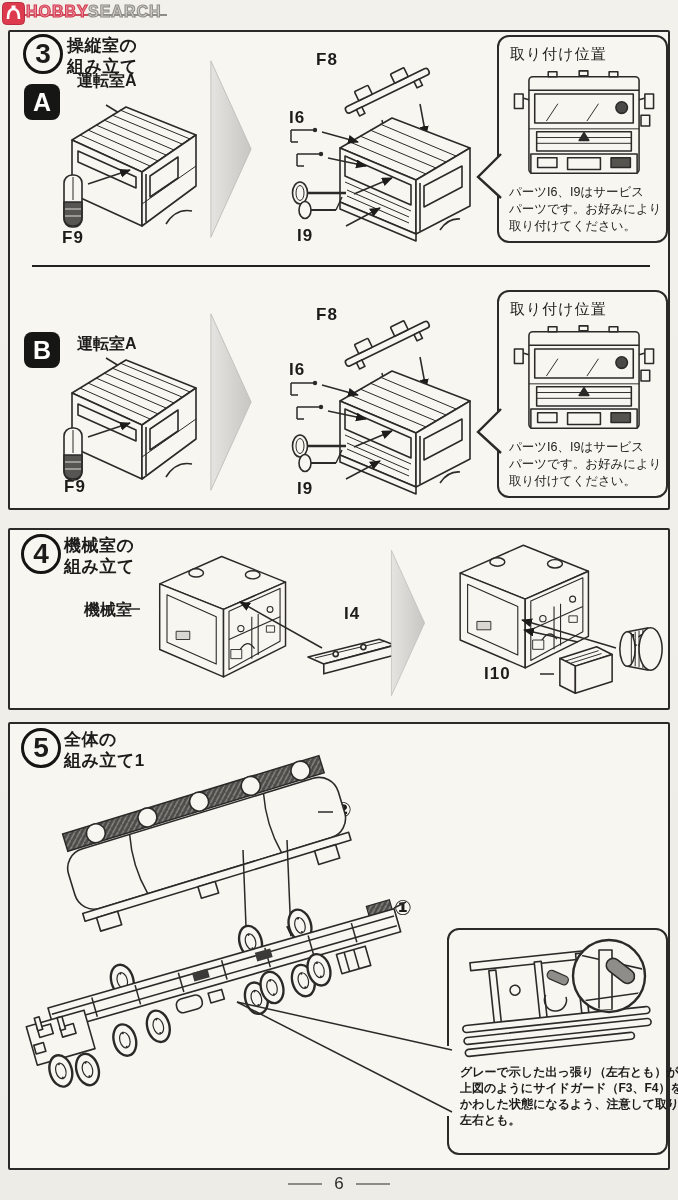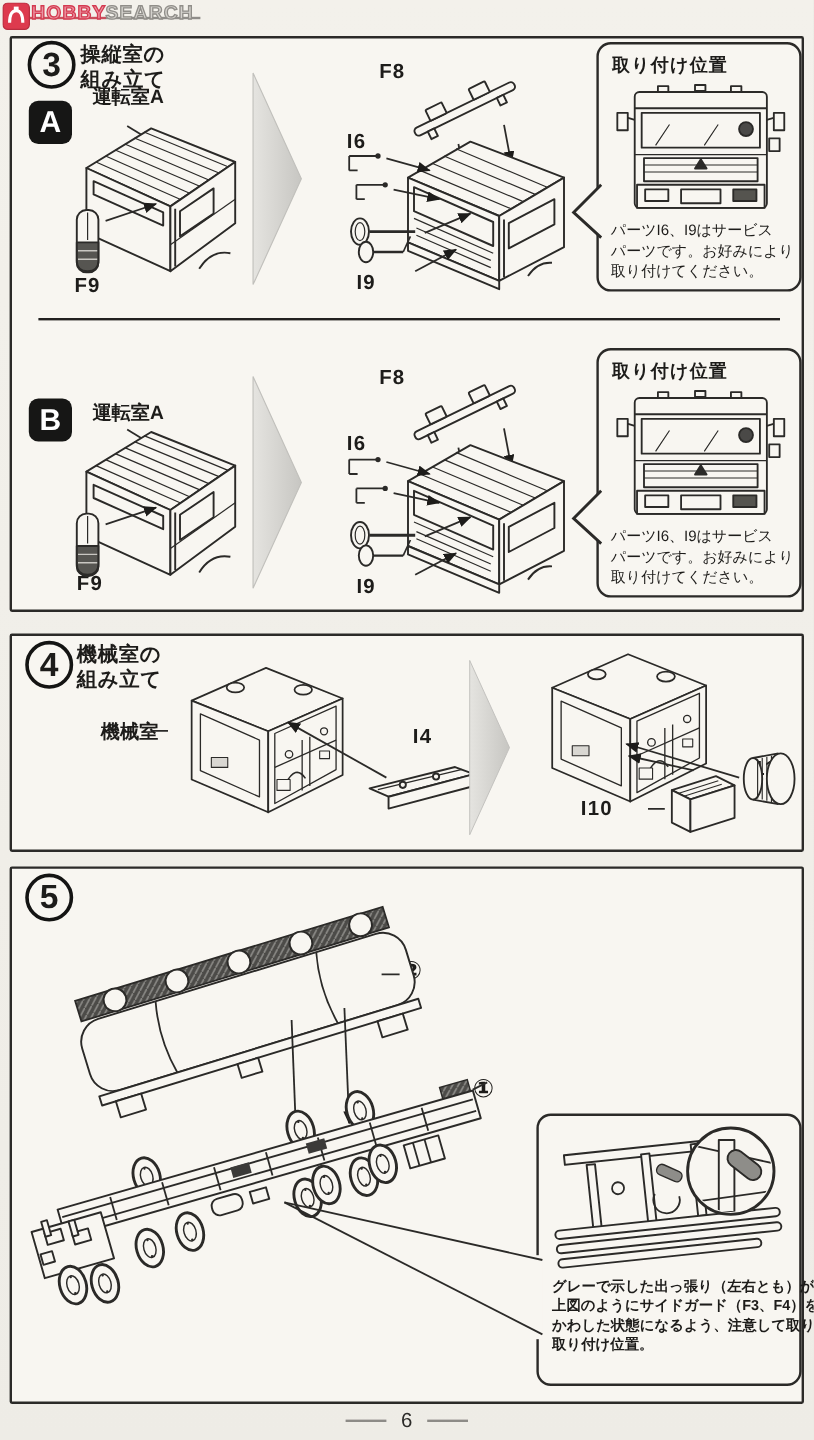--- a/index.html
+++ b/index.html
@@ -7,21 +7,21 @@
 body{font-family:"Liberation Sans","DejaVu Sans",sans-serif;background:#eceae4;color:#1d1c1a;position:relative;overflow:hidden}
 .page{position:absolute;inset:0;background:linear-gradient(180deg,#f3f1eb 0%,#f0eee8 60%,#eeece6 100%)}
 .abs{position:absolute}
 .sec{position:absolute;border:2.5px solid #2b2a28;background:#f8f6f1;border-radius:2px}
 .step-circle{position:absolute;width:40px;height:40px;border:3px solid #141413;border-radius:50%;display:flex;align-items:center;justify-content:center;font-size:28px;font-weight:800;background:#f8f6f1;line-height:1}
 .step-title{position:absolute;font-size:17px;font-weight:700;line-height:21px;letter-spacing:.5px;white-space:nowrap}
 .badge{position:absolute;width:36px;height:36px;background:#161615;border-radius:8px;color:#fff;display:flex;align-items:center;justify-content:center;font-size:25px;font-weight:800}
 .part-label{position:absolute;font-weight:800;font-size:17px;letter-spacing:1px;white-space:nowrap}
 .cab-label{position:absolute;font-weight:800;font-size:16px;white-space:nowrap}
 .callout{position:absolute;border:2.5px solid #2b2a28;border-radius:12px;background:#f8f6f1;z-index:1}
-.callout-title{position:absolute;left:11px;top:8px;font-size:15px;font-weight:700;letter-spacing:1px}
+.callout-title{position:absolute;left:11px;top:8px;font-size:15px;font-weight:400;letter-spacing:1px}
 .note{position:absolute;font-size:12.5px;line-height:17px;font-weight:400;white-space:nowrap}
 .note5{position:absolute;font-size:12px;line-height:16px;font-weight:600;white-space:nowrap}
 .circled{position:absolute;font-size:21px;font-weight:700;line-height:1}
 .divider{position:absolute;height:2px;background:#222120}
 .scene{position:absolute;z-index:3;pointer-events:none}
 .tail{position:absolute;z-index:4;pointer-events:none}
 .tailcover{position:absolute;z-index:2;background:#f8f6f1}
 .footer{position:absolute;left:0;top:1174px;width:678px;display:flex;align-items:center;justify-content:center;gap:12px}
 .footer .dash{width:34px;height:2px;background:#8d8b87}
 .footer .num{font-size:17px;color:#2c2b29}
@@ -358,20 +358,24 @@
     <use href="#sym-i10" x="430" y="104" width="60" height="56"></use>
     <use href="#sym-i11" x="488" y="86" width="52" height="50"></use>
     <line x1="490" y1="110" x2="396" y2="82" class="ln" stroke-width="1.4" marker-end="url(#ah)"></line>
     <line x1="452" y1="104" x2="398" y2="92" class="ln" stroke-width="1.4" marker-end="url(#ah)"></line>
   </svg>
 
   <section class="sec" style="left:8px;top:722px;width:662px;height:448px"></section>
   <div class="step-circle" style="left:21px;top:728px">
       <span>5</span>
     </div>
+  <div class="step-title" style="left:64px;top:729px">
+    <div>全体の</div>
+    <div>組み立て1</div>
+  </div>
   <div class="circled" style="left:334px;top:799px">②</div>
   <div class="circled" style="left:394px;top:897px">①</div>
 
   <div class="callout" style="left:447px;top:928px;width:221px;height:227px">
     <svg class="abs" style="left:8px;top:6px" width="202" height="124" viewBox="0 0 202 124">
       <g transform="rotate(-6 100 90)">
         <rect x="20" y="18" width="160" height="8" class="fl" stroke-width="1.3"></rect>
         <rect x="38" y="28" width="7" height="54" class="fl" stroke-width="1.3"></rect>
         <rect x="84" y="24" width="7" height="58" class="fl" stroke-width="1.3"></rect>
         <rect x="126" y="20" width="7" height="60" class="fl" stroke-width="1.3"></rect>
@@ -389,21 +393,21 @@
       <g clip-path="url(#magclip)">
         <line x1="118" y1="18" x2="190" y2="34" class="ln" stroke-width="3"></line>
         <rect x="142" y="14" width="13" height="60" class="fl" stroke-width="1.6"></rect>
         <rect x="148" y="24" width="32" height="14" rx="7" fill="#8e8d89" stroke="#2b2a28" stroke-width="1.6" transform="rotate(38 158 32)"></rect>
         <line x1="118" y1="66" x2="190" y2="56" class="ln" stroke-width="4"></line>
       </g>
     </svg>
     <div class="note5" style="left:11px;top:134px">グレーで示した出っ張り（左右とも）が、</div>
     <div class="note5" style="left:11px;top:150px">上図のようにサイドガード（F3、F4）を</div>
     <div class="note5" style="left:11px;top:166px">かわした状態になるよう、注意して取り付け</div>
-    <div class="note5" style="left:11px;top:182px">取り付け位置。</div>
+    <div class="note5" style="left:11px;top:182px">左右とも。</div>
   </div>
   <div class="tailcover" style="left:445px;top:1046px;width:7px;height:70px"></div>
 
   <svg class="scene" style="left:16px;top:736px" width="650" height="428" viewBox="0 0 650 428">
 
     <g transform="translate(66,182) rotate(-17)">
       <rect x="0" y="-66" width="282" height="62" rx="20" class="fl" stroke-width="1.8"></rect>
       <path d="M70,-66 q-7,31 0,62 M210,-66 q-7,31 0,62" class="ln" stroke-width="1"></path>
       <rect x="6" y="-86" width="268" height="18" fill="url(#hatch)" stroke="#2b2a28" stroke-width="1.5"></rect>
       <g class="fl" stroke-width="1.8">

